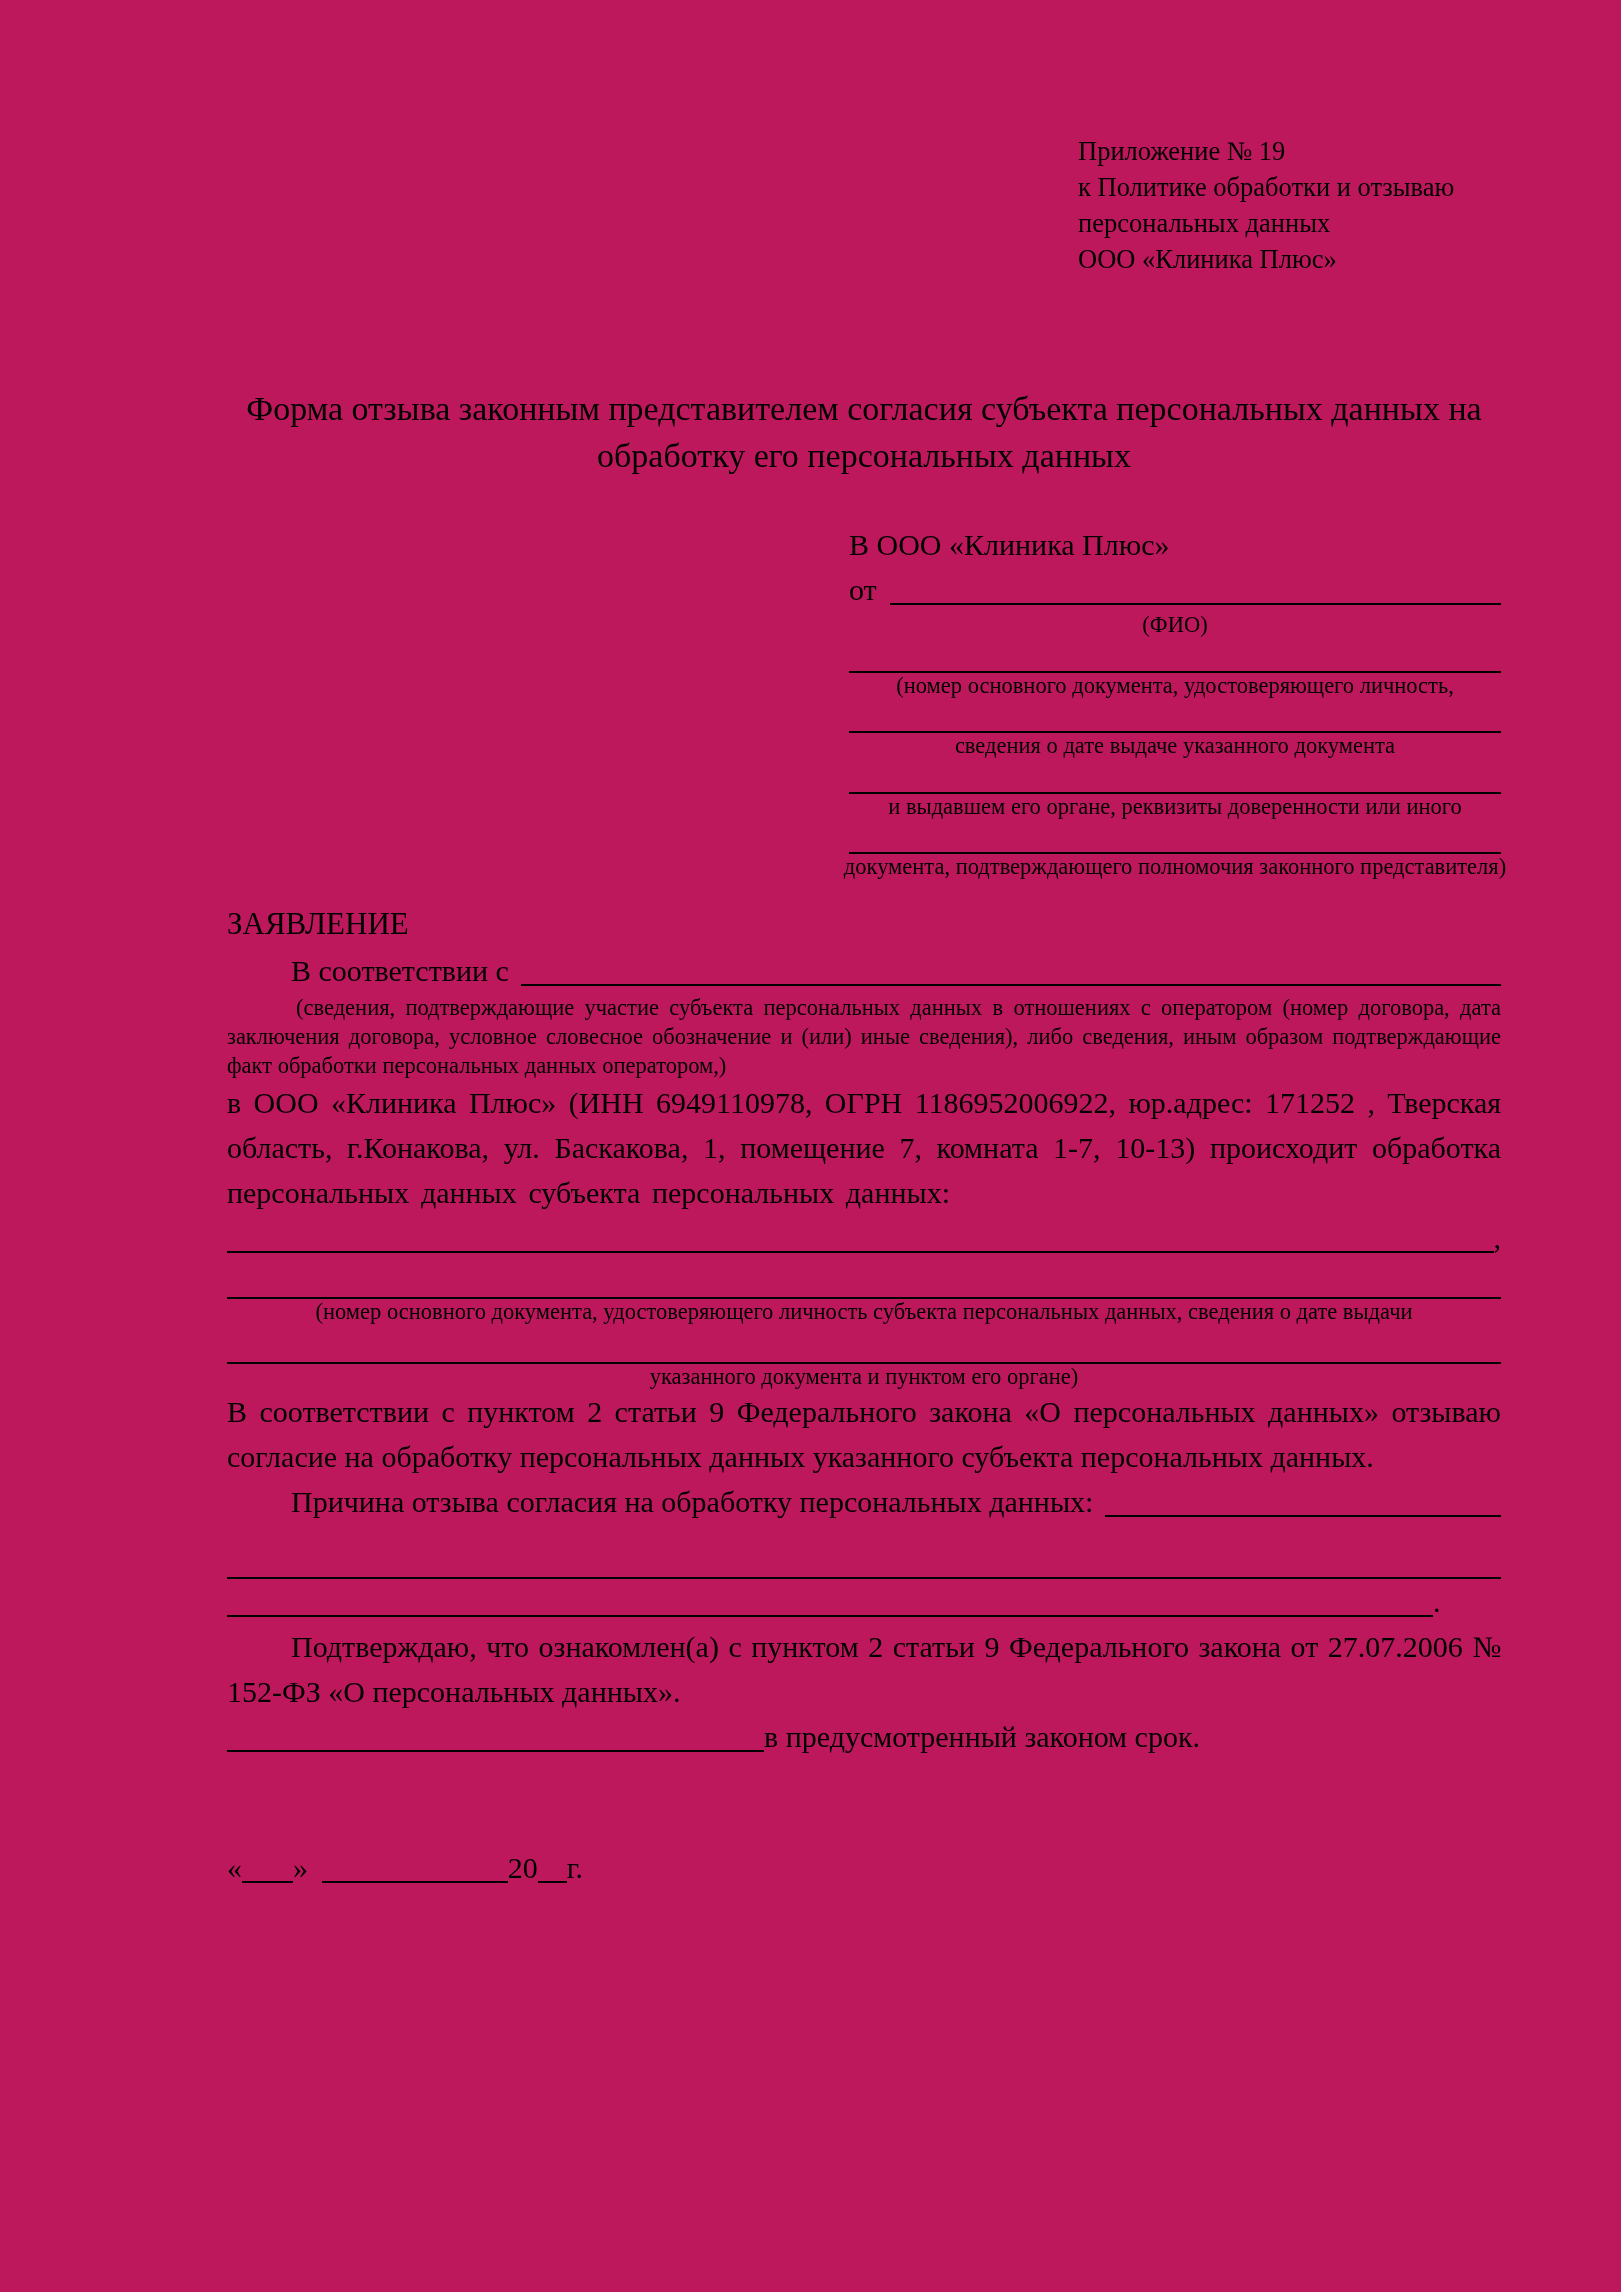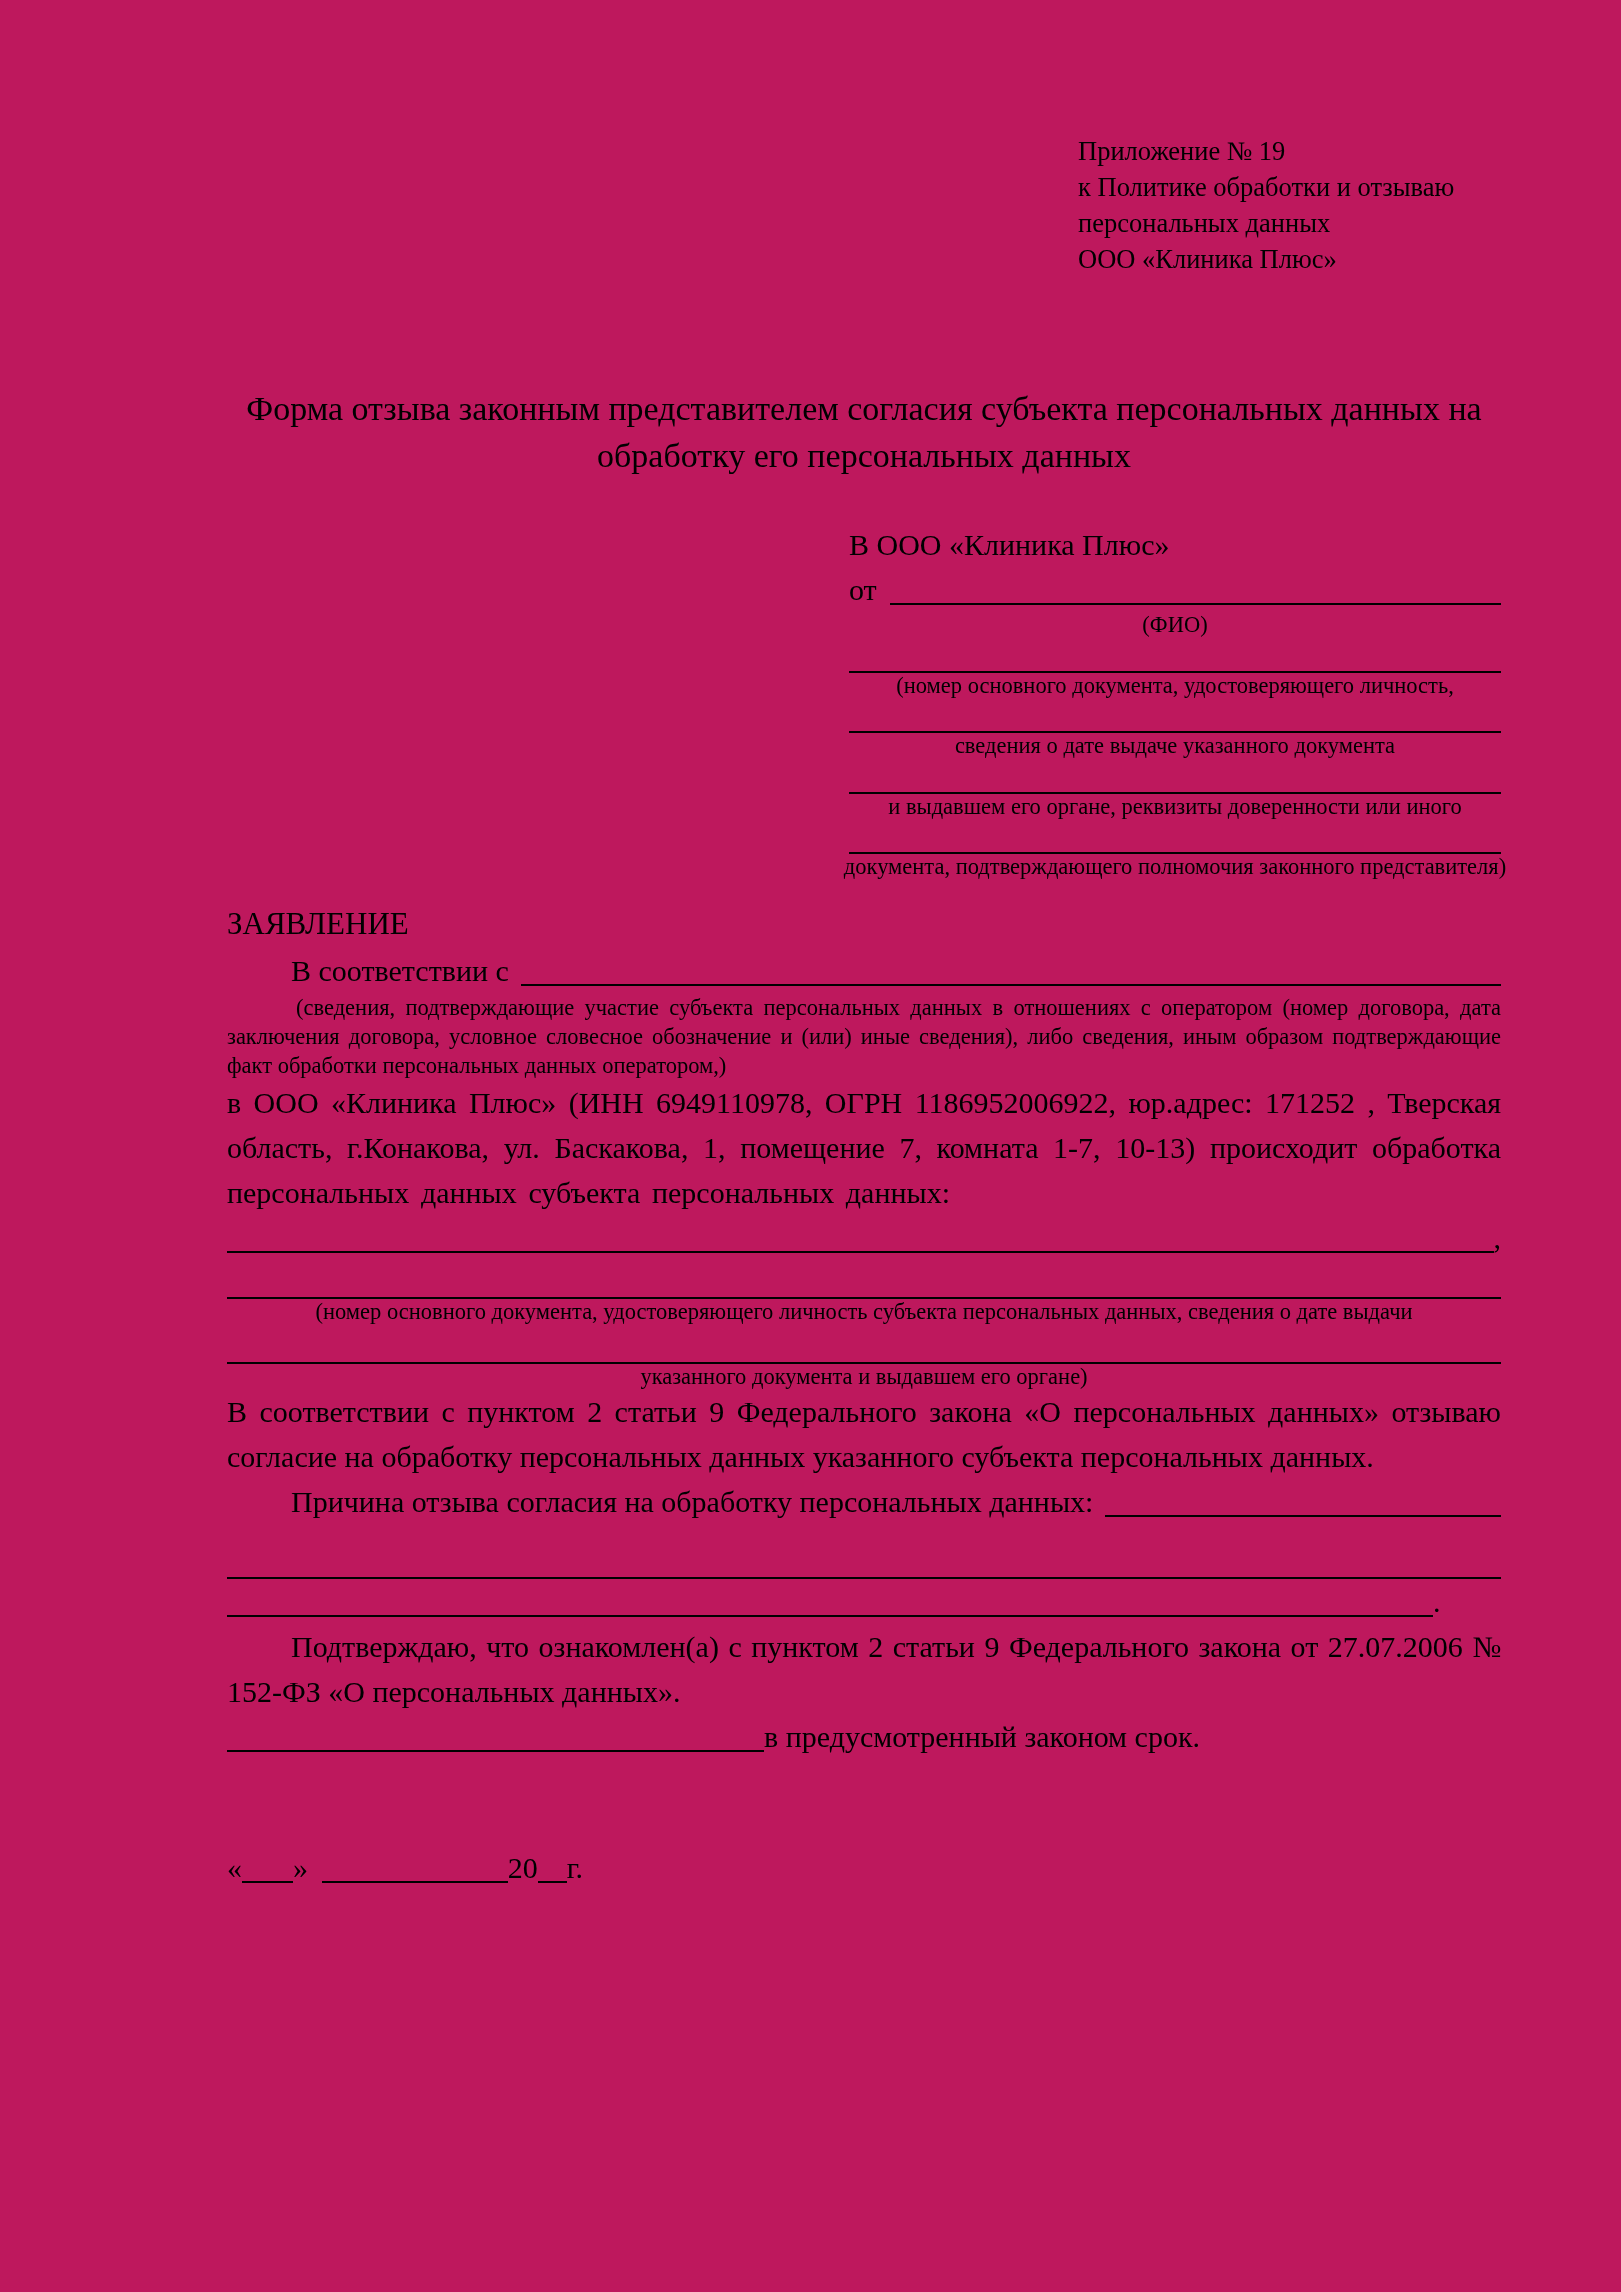--- a/index.html
+++ b/index.html
@@ -123,21 +123,21 @@
 
     <div class="row subject-row">
       <span class="fill grow"></span>
       <span class="suffix">,</span>
     </div>
 
     <div class="blank-line h40"></div>
     <div class="caption">(номер основного документа, удостоверяющего личность субъекта персональных данных, сведения о дате выдачи</div>
 
     <div class="blank-line h40"></div>
-    <div class="caption">указанного документа и выдавшем его органе)</div>
+    <div class="caption">указанного документа и пунктом его органе)</div>
 
     <div class="para">В соответствии с пунктом 2 статьи 9 Федерального закона «О персональных данных» отзываю согласие на обработку персональных данных указанного субъекта персональных данных.</div>
 
     <div class="row">
       <span class="indent-spacer"></span>
       <span>Причина отзыва согласия на обработку персональных данных:</span>
       <span class="fill grow" style="margin-left:11.8px;"></span>
     </div>
 
     <div class="blank-line h56"></div>

